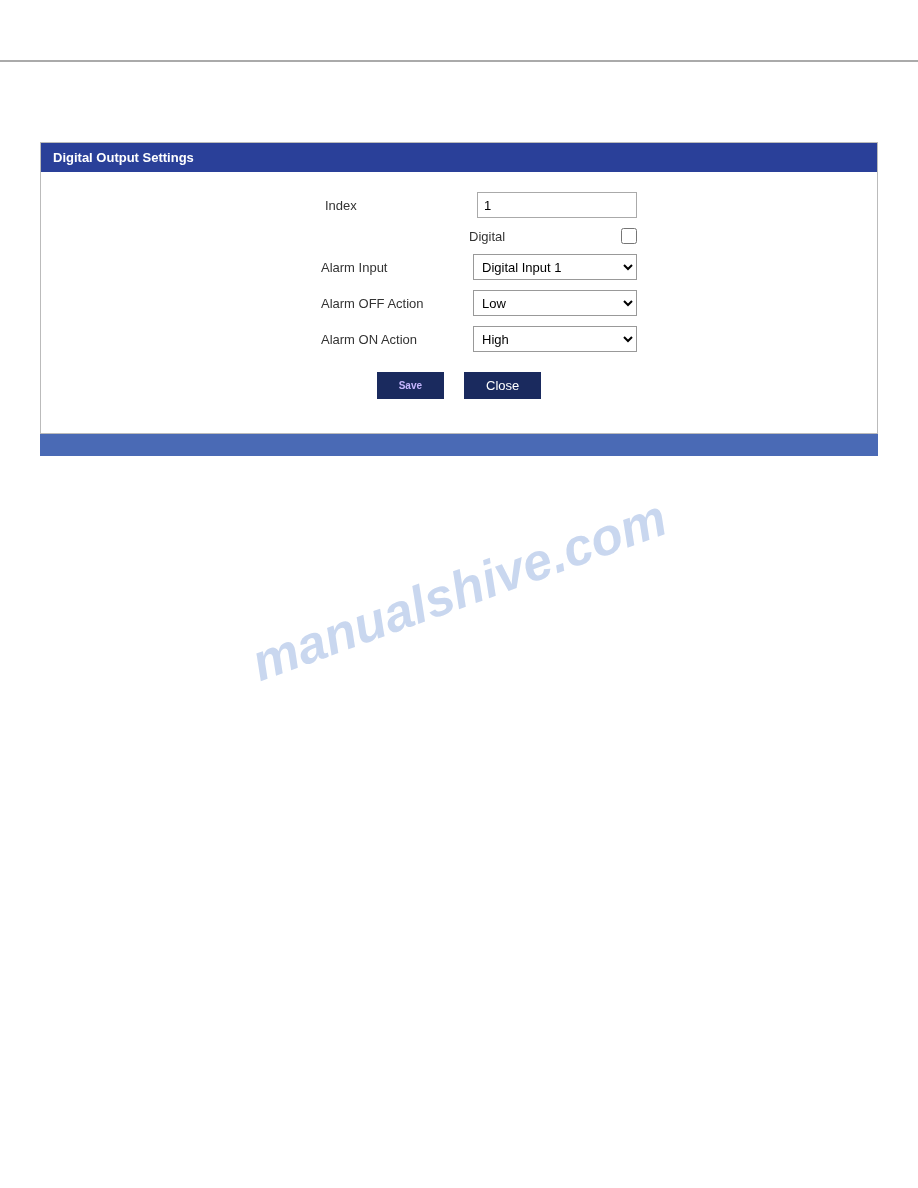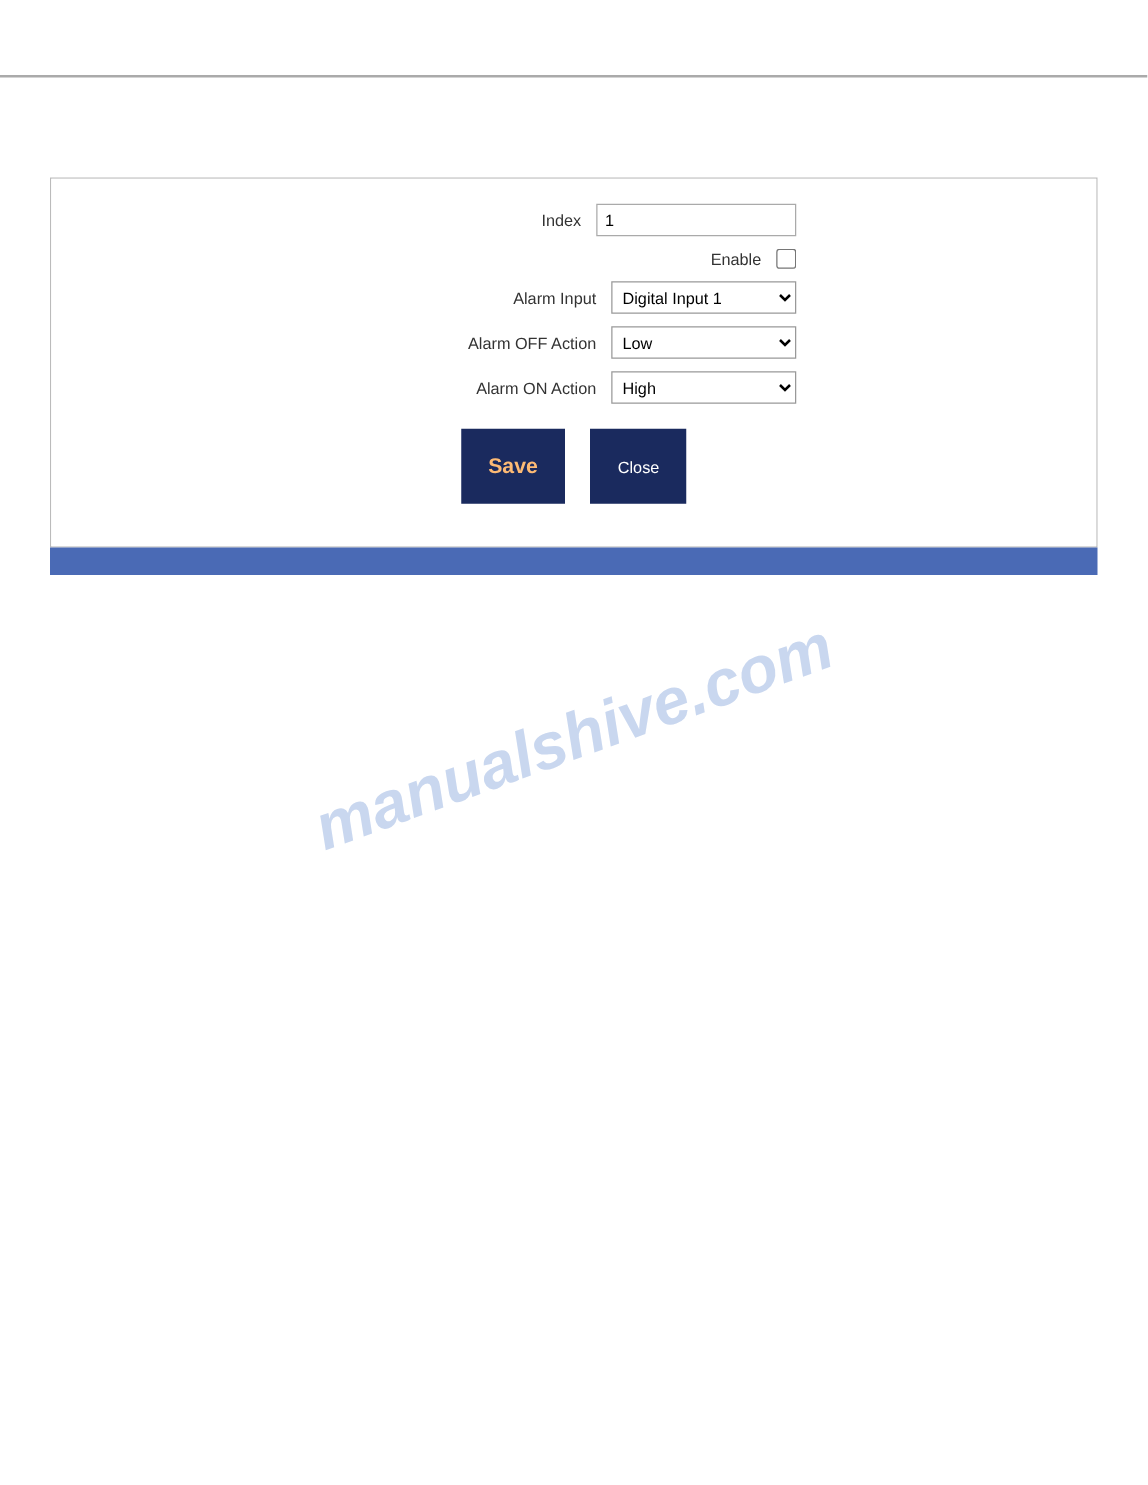--- a/index.html
+++ b/index.html
@@ -57,21 +57,21 @@
 
     .form-row {
       display: flex;
       align-items: center;
       margin-bottom: 10px;
       justify-content: flex-end;
       padding-right: 220px;
     }
 
     .form-label {
-      text-align: right;
+      text-align: left;
       min-width: 140px;
       margin-right: 12px;
       font-size: 13px;
       color: #333;
     }
 
     .form-input {
       width: 160px;
       padding: 3px 6px;
       border: 1px solid #aaa;
@@ -80,43 +80,43 @@
       height: 26px;
     }
 
     .form-checkbox {
       width: 16px;
       height: 16px;
       cursor: pointer;
     }
 
     .form-select {
-      width: 148px;
+      width: 164px;
       padding: 2px 4px;
       border: 1px solid #999;
       font-size: 13px;
       background: #fff;
       height: 26px;
       cursor: pointer;
       appearance: auto;
     }
 
     .button-row {
       display: flex;
       justify-content: center;
       gap: 20px;
       padding: 10px 0 14px 0;
     }
 
     .btn-save {
       background: #1a2a5e;
-      color: #fdba74;
+      color: #c4b5fd;
       border: none;
-      padding: 20px 22px;
-      font-size: 17px;
+      padding: 8px 22px;
+      font-size: 10px;
       cursor: pointer;
       font-weight: bold;
     }
 
     .btn-close {
       background: #1a2a5e;
       color: #fff;
       border: none;
       padding: 6px 22px;
       font-size: 13px;
@@ -145,29 +145,32 @@
       transform: translateX(-50%) rotate(-20deg);
     }
   </style>
 </head>
 <body>
 
 <div class="top-border"></div>
 
 <div class="page-content">
   <div class="card">
+    <div class="card-subheader">
+      <span>Digital Output Settings</span>
+    </div>
     <div class="card-body">
 
       <div class="form-row">
         <label class="form-label">Index</label>
         <input class="form-input" type="text" value="1" style="">
       </div>
 
       <div class="form-row">
-        <label class="form-label">Enable</label>
+        <label class="form-label">Digital</label>
         <input class="form-checkbox" type="checkbox" style="">
       </div>
 
       <div class="form-row">
         <label class="form-label">Alarm Input</label>
         <select class="form-select">
           <option value="Digital Input 1">Digital Input 1</option>
           <option value="Digital Input 2">Digital Input 2</option>
           <option value="Digital Input 3">Digital Input 3</option>
         </select>

